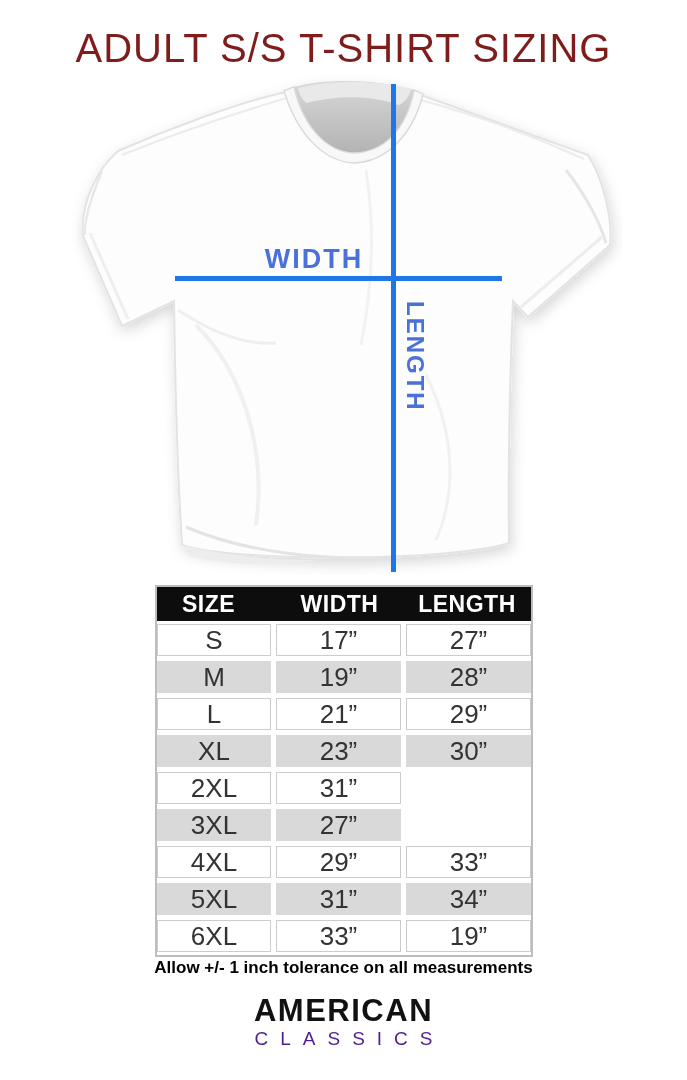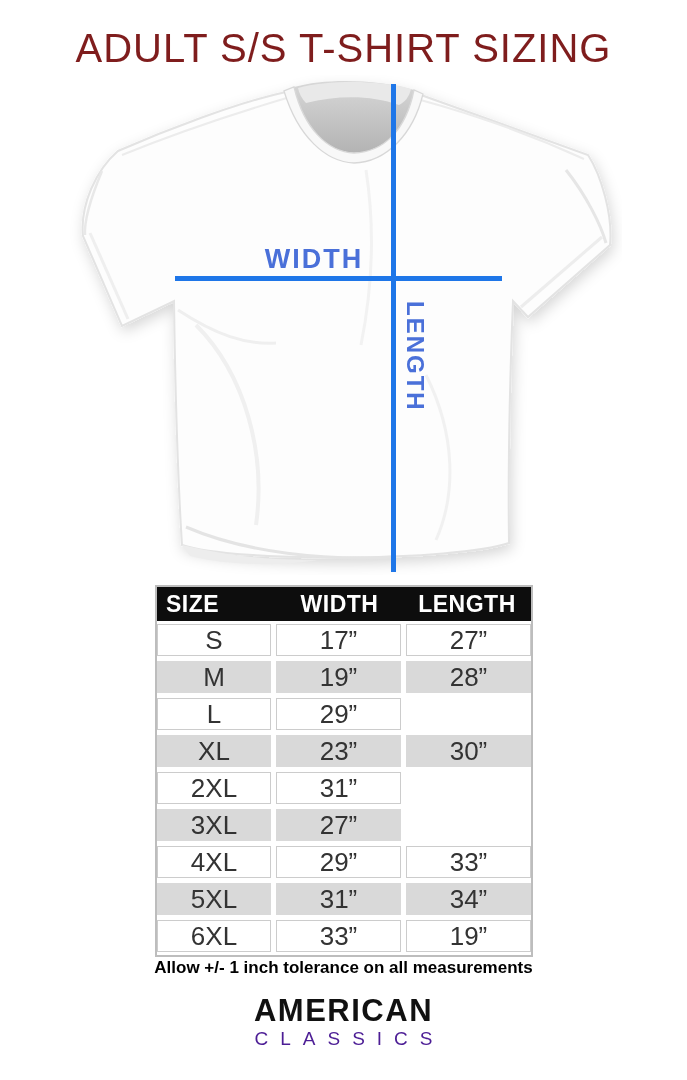--- a/index.html
+++ b/index.html
@@ -20,21 +20,21 @@
   .length-label{position:absolute;left:401px;top:301px;height:110px;
                 writing-mode:vertical-rl;text-orientation:mixed;
                 font-size:24px;font-weight:700;letter-spacing:2px;color:#4a70d9;}
 
   
   .size-table{position:absolute;left:155px;top:585px;width:378px;box-sizing:border-box;
               border:2px solid #bdbdbd;background:#fff;padding-bottom:3px;}
   .st-head{display:grid;grid-template-columns:119px 127px 128px;height:34px;
            background:#0d0d0d;align-items:center;}
   .st-h{color:#fff;font-size:23px;font-weight:700;letter-spacing:0.5px;text-align:center;}
-  .st-h.first{text-align:left;padding-left:9px;}
+  .st-h.first{text-align:left;padding-left:25px;}
   .st-row{display:grid;grid-template-columns:114px 125px 125px;column-gap:5px;
           height:32px;margin-top:5px;}
   .st-row.first{margin-top:3px;}
   .st-cell{display:flex;align-items:center;justify-content:center;
            font-size:26px;font-weight:300;color:#333;line-height:32px;}
   .st-row:nth-child(odd) .st-cell{background:#fff;box-shadow:inset 0 0 0 1px #cccccc;}
   .st-row:nth-child(even) .st-cell{background:#d9d9d9;}
 
   
   .note{position:absolute;top:958px;left:0;width:687px;text-align:center;
@@ -115,20 +115,21 @@
         <div class="st-cell">17”</div>
         <div class="st-cell">27”</div>
       </div>
       <div class="st-row">
         <div class="st-cell">M</div>
         <div class="st-cell">19”</div>
         <div class="st-cell">28”</div>
       </div>
       <div class="st-row">
         <div class="st-cell">L</div>
+        <div class="st-cell">21”</div>
         <div class="st-cell">29”</div>
       </div>
       <div class="st-row">
         <div class="st-cell">XL</div>
         <div class="st-cell">23”</div>
         <div class="st-cell">30”</div>
       </div>
       <div class="st-row">
         <div class="st-cell">2XL</div>
         <div class="st-cell">31”</div>

